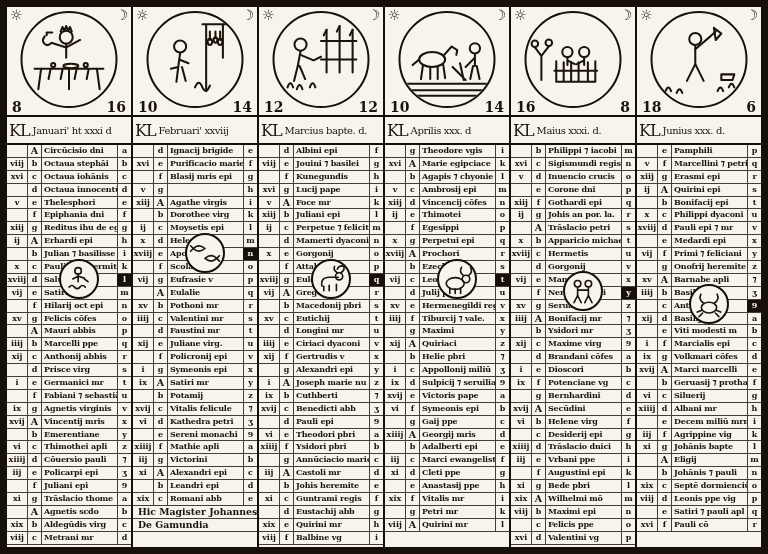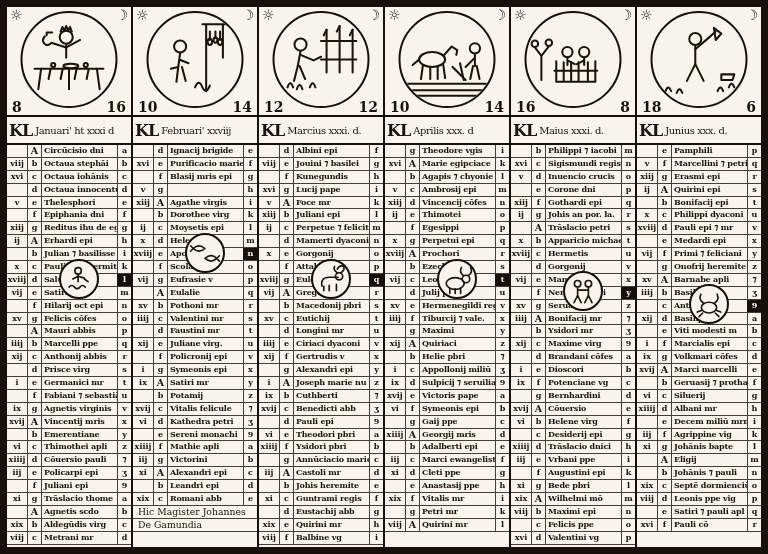--- a/index.html
+++ b/index.html
@@ -22,39 +22,39 @@
   .corner-ic{position:absolute;font-size:14px;line-height:14px;top:1px;}
   .corner-ic.sun{left:3px;}
   .corner-ic.moon{right:3px;}
   .hnum{position:absolute;bottom:0px;font-size:14px;font-weight:bold;line-height:15px;}
   .hnum.l{left:5px;} .hnum.r{right:5px;}
   .mhead{
     flex:none;height:26px;border-bottom:2.5px solid #171008;
     display:flex;align-items:center;gap:3px;padding:0 2px;
     overflow:hidden;white-space:nowrap;
   }
-  .kl{font-size:16px;font-weight:bold;letter-spacing:-1px;}
+  .kl{font-size:16px;font-weight:normal;letter-spacing:-1px;}
   .mtitle{font-size:10px;font-weight:normal;letter-spacing:-0.4px;}
   .mtable{flex:1;position:relative;overflow:hidden;}
   .cal-row{
     display:grid;grid-template-columns:21px 14px 1fr 14px;
     height:12.9px;box-sizing:border-box;
     border-bottom:1px solid rgba(24,16,8,.8);
     font-size:8px;font-weight:bold;line-height:11.5px;
   }
   .cal-row>div{overflow:hidden;white-space:nowrap;box-sizing:border-box;}
   .gn{text-align:center;border-right:1px solid rgba(24,16,8,.8);}
   .dl{text-align:center;border-right:1px solid rgba(24,16,8,.8);}
   .dl.sun-letter{font-size:9.5px;}
   .fe{padding-left:2px;letter-spacing:-0.2px;}
   .ll{text-align:center;border-left:1px solid rgba(24,16,8,.8);}
   .ll.hl{background:#171008;color:#f7f4ec;}
   .colo{
     height:12.9px;box-sizing:border-box;border-bottom:1px solid rgba(24,16,8,.8);
-    font-size:9.3px;font-weight:normal;line-height:12px;padding-left:5px;
+    font-size:9.3px;font-weight:bold;line-height:12px;padding-left:5px;
     overflow:hidden;white-space:nowrap;
   }
   .zod{
     position:absolute;width:40px;height:40px;box-sizing:border-box;
     border:2px solid #171008;border-radius:50%;background:#f7f4ec;z-index:3;
   }
   .zod svg{width:100%;height:100%;display:block;}
 </style>
 </head>
 <body>
@@ -509,21 +509,21 @@
                 <path d="M14 80 q3 -9 6 0 M24 82 q3 -9 6 0 M38 80 q3 -9 6 0"></path>
               </g>
             </svg>
           </div>
           <span class="corner-ic moon">☽</span>
           <span class="hnum l">12</span>
           <span class="hnum r">12</span>
         </div>
         <div class="mhead">
           <span class="kl">KL</span>
-          <span class="mtitle">Marcius xxxi. d.</span>
+          <span class="mtitle">Marcius bapte. d.</span>
         </div>
         <div class="mtable">
           <div class="cal-row">
             <div class="gn"></div>
             <div class="dl">d</div>
             <div class="fe">Albini epi</div>
             <div class="ll">f</div>
           </div>
           <div class="cal-row">
             <div class="gn">viij</div>
@@ -1076,21 +1076,21 @@
           </div>
           <div class="cal-row">
             <div class="gn"></div>
             <div class="dl">g</div>
             <div class="fe">Bernhardini</div>
             <div class="ll">d</div>
           </div>
           <div class="cal-row">
             <div class="gn">xvij</div>
             <div class="dl sun-letter">A</div>
-            <div class="fe">Cōuersio</div>
+            <div class="fe">Secūdini</div>
             <div class="ll">e</div>
           </div>
           <div class="cal-row">
             <div class="gn">vi</div>
             <div class="dl">b</div>
             <div class="fe">Helene virg</div>
             <div class="ll">f</div>
           </div>
           <div class="cal-row">
             <div class="gn"></div>

